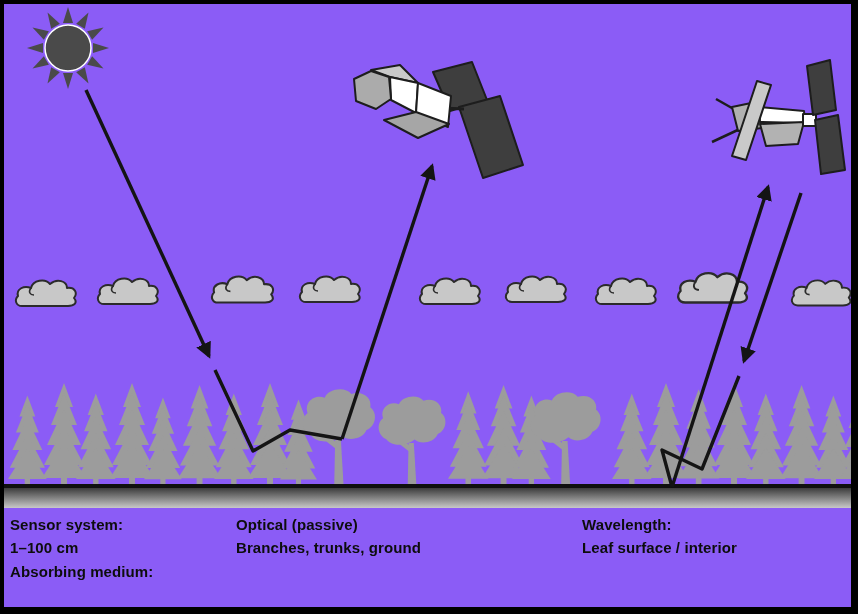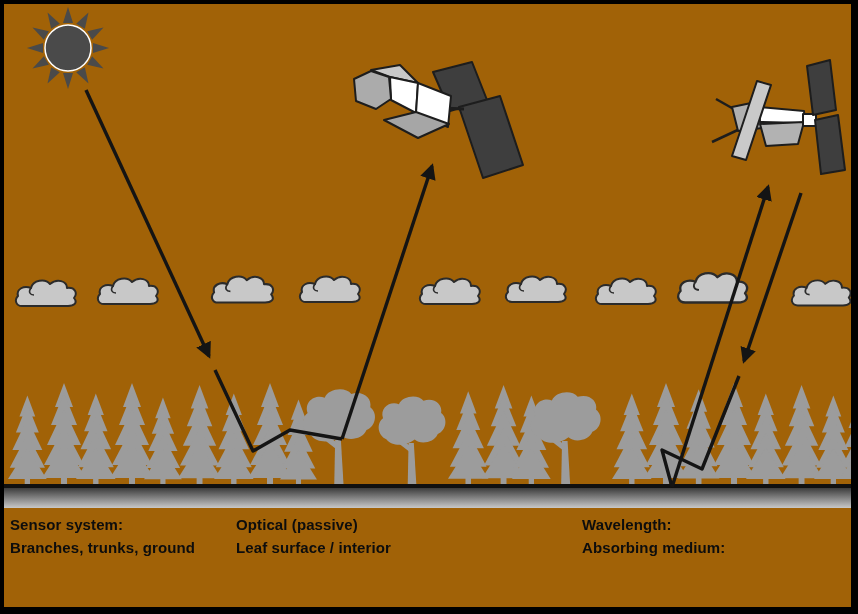--- a/index.html
+++ b/index.html
@@ -1,18 +1,18 @@
 <!DOCTYPE html>
 <html><head>
 <meta charset="utf-8">
 <style>
   html,body{margin:0;padding:0;background:#ffffff;}
   .frame{
     width:858px;height:614px;box-sizing:border-box;position:relative;
-    background:#a16207;border:4px solid #000;border-right-width:7px;border-bottom-width:7px;
+    background:#8b5cf6;border:4px solid #000;border-right-width:7px;border-bottom-width:7px;
     font-family:"Liberation Sans", sans-serif;overflow:hidden;
   }
   .scene{position:absolute;left:0;top:0;display:block;}
   .spec-table{
     position:absolute;left:6px;top:509px;right:2px;
     display:grid;grid-template-columns:226px 346px 1fr;
     font-size:15px;line-height:23.4px;color:#0d0d0d;letter-spacing:.1px;
   }
   .spec-label{font-weight:bold;}
   .spec-val{font-weight:bold;}
@@ -146,20 +146,21 @@
       <polygon points="811,116 834,111 841,166 817,170" fill="#3e3e3e"></polygon>
       <polygon points="728,152 753,77 767,81 742,156" fill="#c9c9c9"></polygon>
     </g>
   </svg>
 
   <div class="spec-table">
     <div class="spec-label">Sensor system:</div>
     <div class="spec-val">Optical (passive)</div>
 
     <div class="spec-label">Wavelength:</div>
+    <div class="spec-val">1–100 cm</div>
 
     <div class="spec-val">Branches, trunks, ground</div>
     <div class="spec-val">Leaf surface / interior</div>
 
     <div class="spec-label">Absorbing medium:</div>
   </div>
 
 </div>
 
 </body></html>

